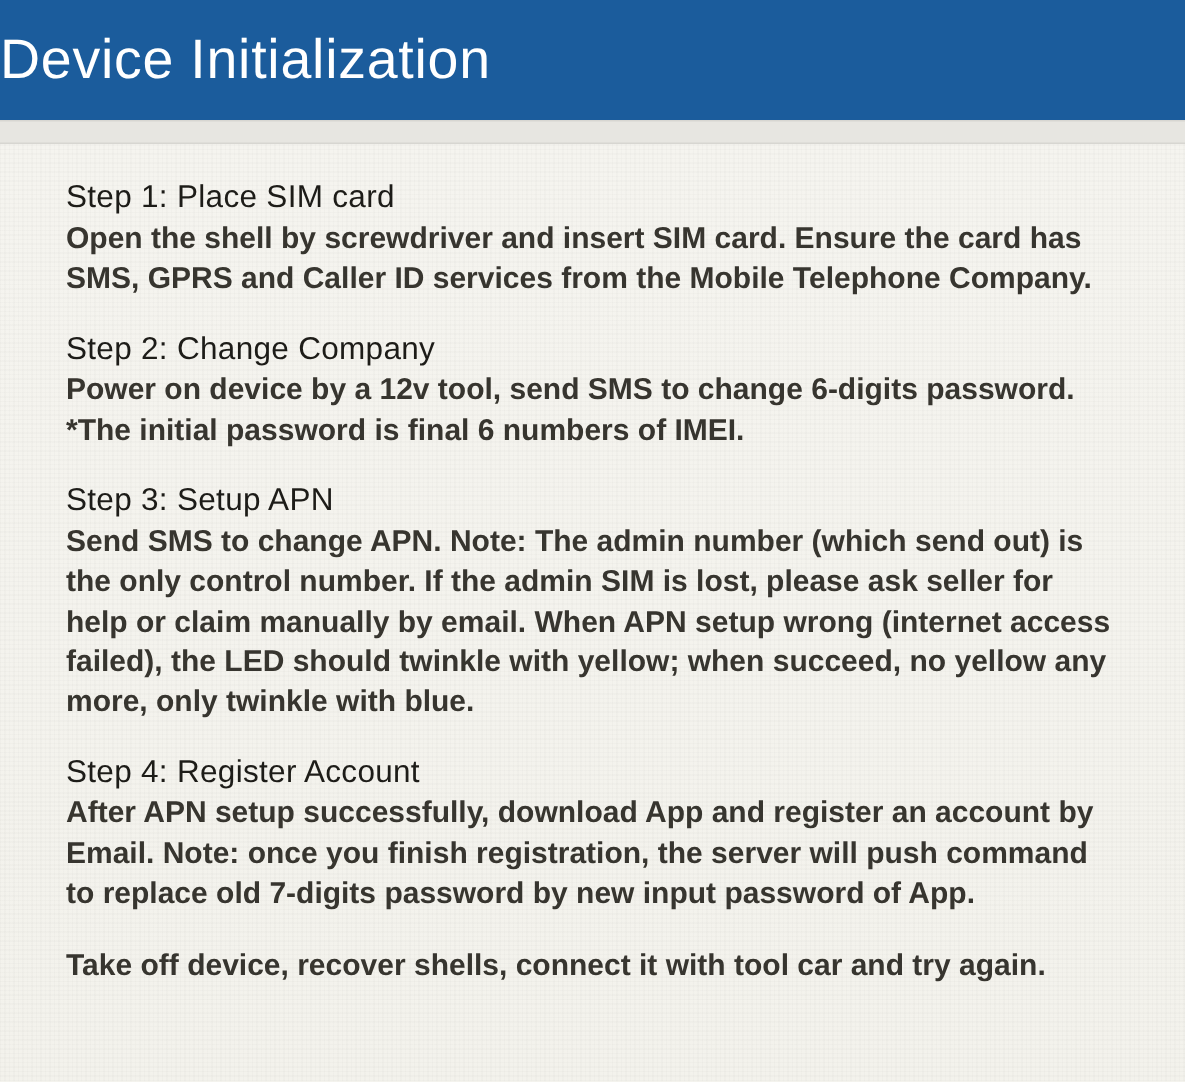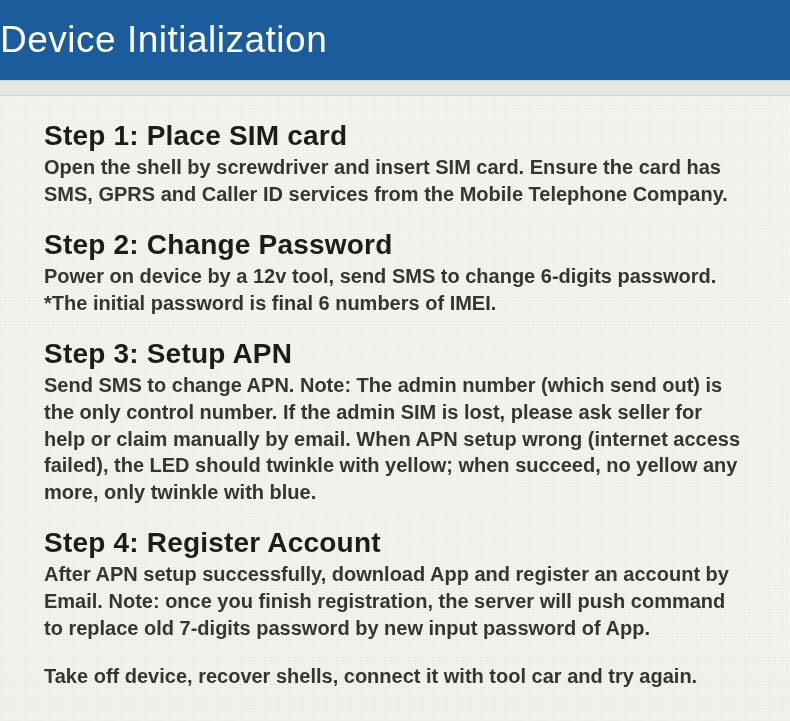--- a/index.html
+++ b/index.html
@@ -32,22 +32,22 @@
     position: relative;
     padding: 24px 44px 0 44px;
     height: 625px;
     background:
       repeating-linear-gradient(0deg, rgba(0,0,0,0.015) 0 1px, transparent 1px 3px),
       repeating-linear-gradient(90deg, rgba(0,0,0,0.015) 0 1px, transparent 1px 3px),
       linear-gradient(#f5f4ef, #f3f2ec);
   }
   .step { margin-bottom: 22px; }
   .step-title {
-    font-weight: 700;
-    font-size: 28px;
+    font-weight: 400;
+    font-size: 21px;
     color: #1d1c18;
     margin-bottom: 2px;
     letter-spacing: 0.2px;
   }
   .step-body {
     font-size: 20px;
     line-height: 1.33;
     color: #37352f;
     font-weight: 700;
   }
@@ -61,21 +61,21 @@
 <div class="divider"></div>
 
 <div class="content">
 
   <div class="step">
     <div class="step-title">Step 1: Place SIM card</div>
     <div class="step-body">Open the shell by screwdriver and insert SIM card. Ensure the card has SMS, GPRS and Caller ID services from the Mobile Telephone Company.</div>
   </div>
 
   <div class="step">
-    <div class="step-title">Step 2: Change Password</div>
+    <div class="step-title">Step 2: Change Company</div>
     <div class="step-body">Power on device by a 12v tool, send SMS to change 6-digits password. *The initial password is final 6 numbers of IMEI.</div>
   </div>
 
   <div class="step">
     <div class="step-title">Step 3: Setup APN</div>
     <div class="step-body">Send SMS to change APN. Note: The admin number (which send out) is the only control number. If the admin SIM is lost, please ask seller for help or claim manually by email.
 When APN setup wrong (internet access failed), the LED should twinkle with yellow; when succeed, no yellow any more, only twinkle with blue.</div>
   </div>
 
   <div class="step">

